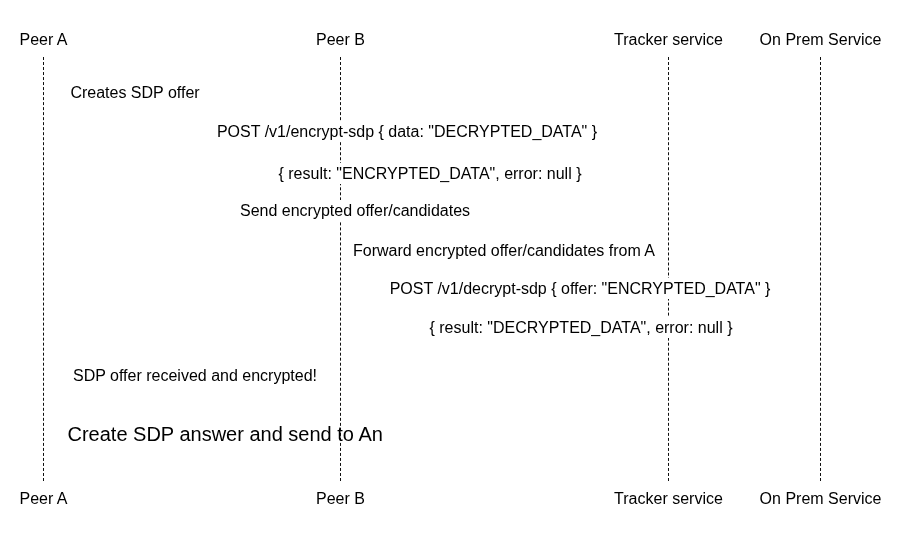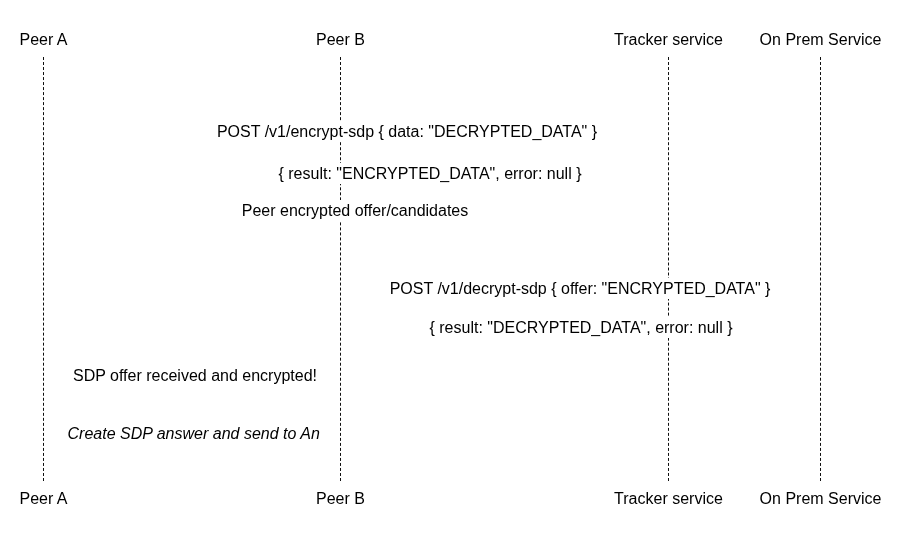--- a/index.html
+++ b/index.html
@@ -47,48 +47,49 @@
   }
   .note {
     position: absolute;
     left: 192px;
     top: 412px;
     transform: translateX(-50%);
     width: 249px;
     height: 44px;
     background: #ffffff;
     color: #000000;
-    font-size: 16px;
+    font-size: 20px;
     line-height: 22px;
     text-align: center;
     display: flex;
     flex-direction: column;
     justify-content: center;
-    font-style: italic;
   }
   .note span { display: block; white-space: nowrap; }
 </style>
 </head>
 <body>
 
 <div class="stage">
 
   <div class="lifeline" style="left:43px"></div>
   <div class="lifeline" style="left:340px"></div>
   <div class="lifeline" style="left:668px"></div>
   <div class="lifeline" style="left:820px"></div>
 
   <div class="actor top" style="left:11px;width:65px">Peer A</div>
   <div class="actor top" style="left:308px;width:65px">Peer B</div>
   <div class="actor top" style="left:605px;width:127px">Tracker service</div>
   <div class="actor top" style="left:753px;width:135px">On Prem Service</div>
 
+  <div class="msg" style="left:135px;top:82px">Creates SDP offer</div>
   <div class="msg" style="left:407px;top:121px">POST /v1/encrypt-sdp { data: "DECRYPTED_DATA" }</div>
   <div class="msg" style="left:430px;top:163px">{ result: "ENCRYPTED_DATA", error: null }</div>
-  <div class="msg" style="left:355px;top:200px">Peer encrypted offer/candidates</div>
+  <div class="msg" style="left:355px;top:200px">Send encrypted offer/candidates</div>
+  <div class="msg" style="left:504px;top:240px">Forward encrypted offer/candidates from A</div>
   <div class="msg" style="left:580px;top:278px">POST /v1/decrypt-sdp { offer: "ENCRYPTED_DATA" }</div>
   <div class="msg" style="left:581px;top:317px">{ result: "DECRYPTED_DATA", error: null }</div>
   <div class="msg" style="left:195px;top:365px">SDP offer received and encrypted!</div>
 
   <div class="note">
     <span>Create SDP answer and send to An</span>
   </div>
 
   <div class="actor bottom" style="left:11px;width:65px">Peer A</div>
   <div class="actor bottom" style="left:308px;width:65px">Peer B</div>

